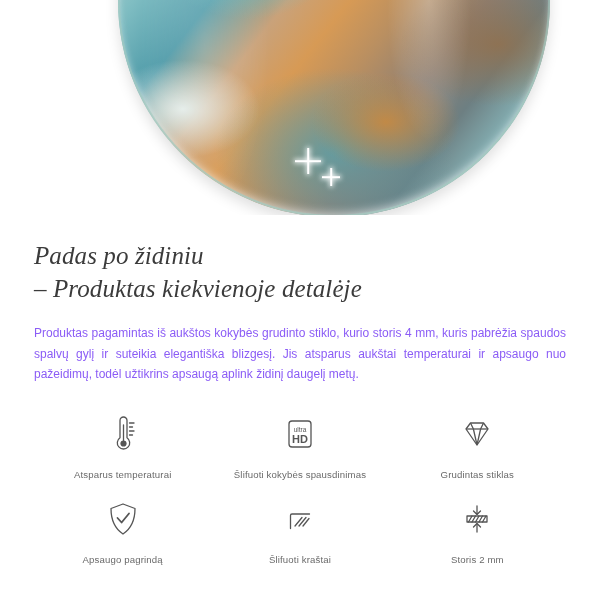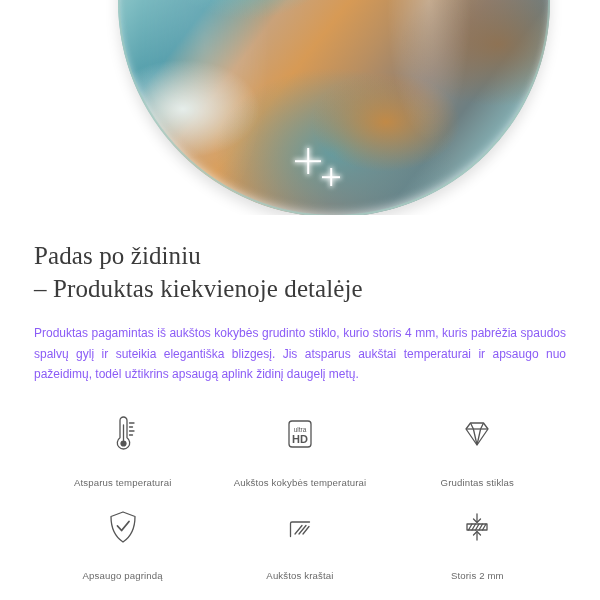--- a/index.html
+++ b/index.html
@@ -123,20 +123,21 @@
     padding: 0 34px;
   }
   .headline {
     font-family: "Liberation Serif", serif;
     font-size: 25px;
     line-height: 1.32;
     color: #3b3b3b;
     font-weight: 400;
     margin: 24px 0 16px 0;
     letter-spacing: 0.1px;
+    font-style: italic;
   }
   .headline .l2 {
     display: block;
   }
   .body-copy {
     margin: 18px 0 0 0;
     font-size: 12px;
     line-height: 1.72;
     color: #8b5cf6;
     max-width: 540px;
@@ -157,21 +158,21 @@
     justify-content: flex-start;
   }
   .feature-icon {
     height: 46px;
     display: flex;
     align-items: center;
     justify-content: center;
     text-align: center;
   }
   .feature-label {
-    margin-top: 20px;
+    margin-top: 12px;
     font-size: 9.6px;
     color: #6a6a6a;
     text-align: center;
     letter-spacing: 0.15px;
   }
   svg { display: block; }
 </style>
 </head>
 <body>
 
@@ -213,21 +214,21 @@
       </div>
 
       <div class="feature">
         <div class="feature-icon">
           <svg width="44" height="44" viewBox="0 0 44 44">
             <rect x="11" y="9" width="22" height="26" rx="3" fill="none" stroke="#555" stroke-width="1.3"></rect>
             <text x="22" y="20" font-family="Liberation Sans, sans-serif" font-size="6.5" fill="#555" text-anchor="middle">ultra</text>
             <text x="22" y="31" font-family="Liberation Sans, sans-serif" font-size="11" font-weight="bold" fill="#555" text-anchor="middle">HD</text>
           </svg>
         </div>
-        <div class="feature-label">Aukštos kokybės temperaturai</div>
+        <div class="feature-label">Šlifuoti kokybės spausdinimas</div>
       </div>
 
       <div class="feature">
         <div class="feature-icon">
           <svg width="44" height="44" viewBox="0 0 44 44">
             <g fill="none" stroke="#555" stroke-width="1.3" stroke-linejoin="round">
               <path d="M11 17 L22 33 L33 17 L28.5 11 L15.5 11 Z"></path>
               <path d="M11 17 L33 17"></path>
               <path d="M15.5 11 L18.4 17 L22 33"></path>
               <path d="M28.5 11 L25.6 17 L22 33"></path>
@@ -252,21 +253,21 @@
           <svg width="44" height="44" viewBox="0 0 44 44">
             <g fill="none" stroke="#555" stroke-width="1.3" stroke-linecap="round" stroke-linejoin="round">
               <path d="M13 31 L13 17 L31 17 L31 31 Z" stroke-opacity="0"></path>
               <path d="M12.5 31.5 L12.5 18.5 C12.5 17.7 13.2 17 14 17 L31.5 17"></path>
               <line x1="17" y1="29" x2="24" y2="20.5"></line>
               <line x1="21" y1="29" x2="28" y2="20.5"></line>
               <line x1="25" y1="29" x2="31" y2="21.5"></line>
             </g>
           </svg>
         </div>
-        <div class="feature-label">Aukštos kraštai</div>
+        <div class="feature-label">Šlifuoti kraštai</div>
       </div>
 
       <div class="feature">
         <div class="feature-icon">
           <svg width="44" height="44" viewBox="0 0 44 44">
             <g fill="none" stroke="#555" stroke-width="1.3" stroke-linecap="round" stroke-linejoin="round">
               <line x1="22" y1="9" x2="22" y2="17"></line>
               <polyline points="18.5,14 22,17.5 25.5,14"></polyline>
               <line x1="22" y1="35" x2="22" y2="27"></line>
               <polyline points="18.5,30 22,26.5 25.5,30"></polyline>

